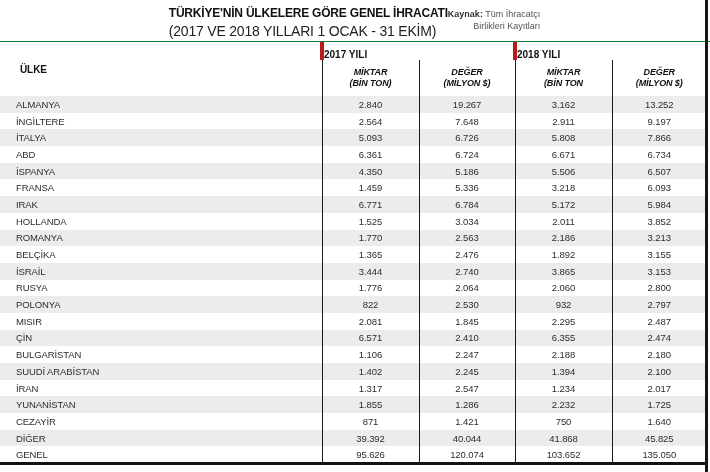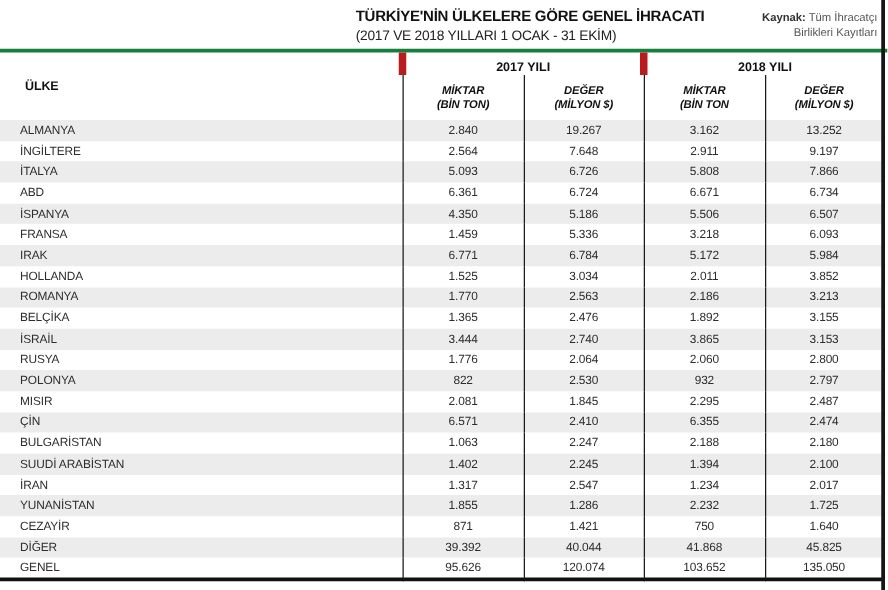--- a/index.html
+++ b/index.html
@@ -7,37 +7,37 @@
   body {
     width:710px; height:472px; overflow:hidden; position:relative;
     font-family:"Liberation Sans", sans-serif; color:#2d2d2d;
     -webkit-font-smoothing:antialiased;
   }
   .page { width:710px; height:472px; position:relative; background:#fff; }
 
   
   .header {
     height:42px; padding:6px 8px 0 7px;
-    display:flex; justify-content:flex-end; align-items:flex-start;
-    border-bottom:3px solid #15803d;
+    display:flex; justify-content:center; align-items:flex-start;
+    border-bottom:1px solid #15803d;
   }
   .title { font-size:12px; font-weight:bold; letter-spacing:-0.2px; color:#111; line-height:1.3; }
-  .subtitle { font-size:11px; color:#222; letter-spacing:-0.2px; line-height:1.3; }
+  .subtitle { font-size:14px; color:#222; letter-spacing:-0.2px; line-height:1.3; }
   .source { text-align:right; font-size:9px; color:#555; line-height:1.35; padding-top:2px; }
-  .source b { color:#333;padding-left:46px; }
+  .source b { color:#333; }
 
   
   table { border-collapse:collapse; width:706px; table-layout:fixed; border-bottom:3px solid #111; }
   col.c-country { width:322px; }
   col.c-v1 { width:97px; } col.c-v2 { width:96px; }
   col.c-v3 { width:97px; } col.c-v4 { width:94px; }
 
   thead th { font-weight:bold; color:#111; vertical-align:middle; }
   th.ulke { text-align:left; padding-left:20px; font-size:10px; letter-spacing:-0.1px; }
-  th.year { height:18px; font-size:10px; text-align:center; padding-top:4px; border-left:6px solid #b91c1c; vertical-align:bottom; }
+  th.year { height:18px; font-size:10px; text-align:left; padding-top:4px; border-left:4px solid #b91c1c; vertical-align:bottom; }
   th.sub  { height:36px; font-size:9px; line-height:1.2; text-align:center; border-left:1px solid #1a1a1a; letter-spacing:-0.1px;font-style:italic; }
 
   tbody td { height:16.7px; font-size:9.5px; letter-spacing:-0.1px; vertical-align:middle; color:#2d2d2d; }
   tbody td.country { text-align:left; padding-left:16px; }
   tbody td.val { text-align:center; border-left:1px solid #1a1a1a; }
   tbody tr:nth-child(odd) { background:#ececec; }
 
   
   .right-bar { position:absolute; top:0; right:2px; width:3px; height:472px; background:#161616; }
 </style>
@@ -191,21 +191,21 @@
         </tr>
         <tr>
           <td class="country">ÇİN</td>
           <td class="val">6.571</td>
           <td class="val">2.410</td>
           <td class="val">6.355</td>
           <td class="val">2.474</td>
         </tr>
         <tr>
           <td class="country">BULGARİSTAN</td>
-          <td class="val">1.063</td>
+          <td class="val">1.106</td>
           <td class="val">2.247</td>
           <td class="val">2.188</td>
           <td class="val">2.180</td>
         </tr>
         <tr>
           <td class="country">SUUDİ ARABİSTAN</td>
           <td class="val">1.402</td>
           <td class="val">2.245</td>
           <td class="val">1.394</td>
           <td class="val">2.100</td>

